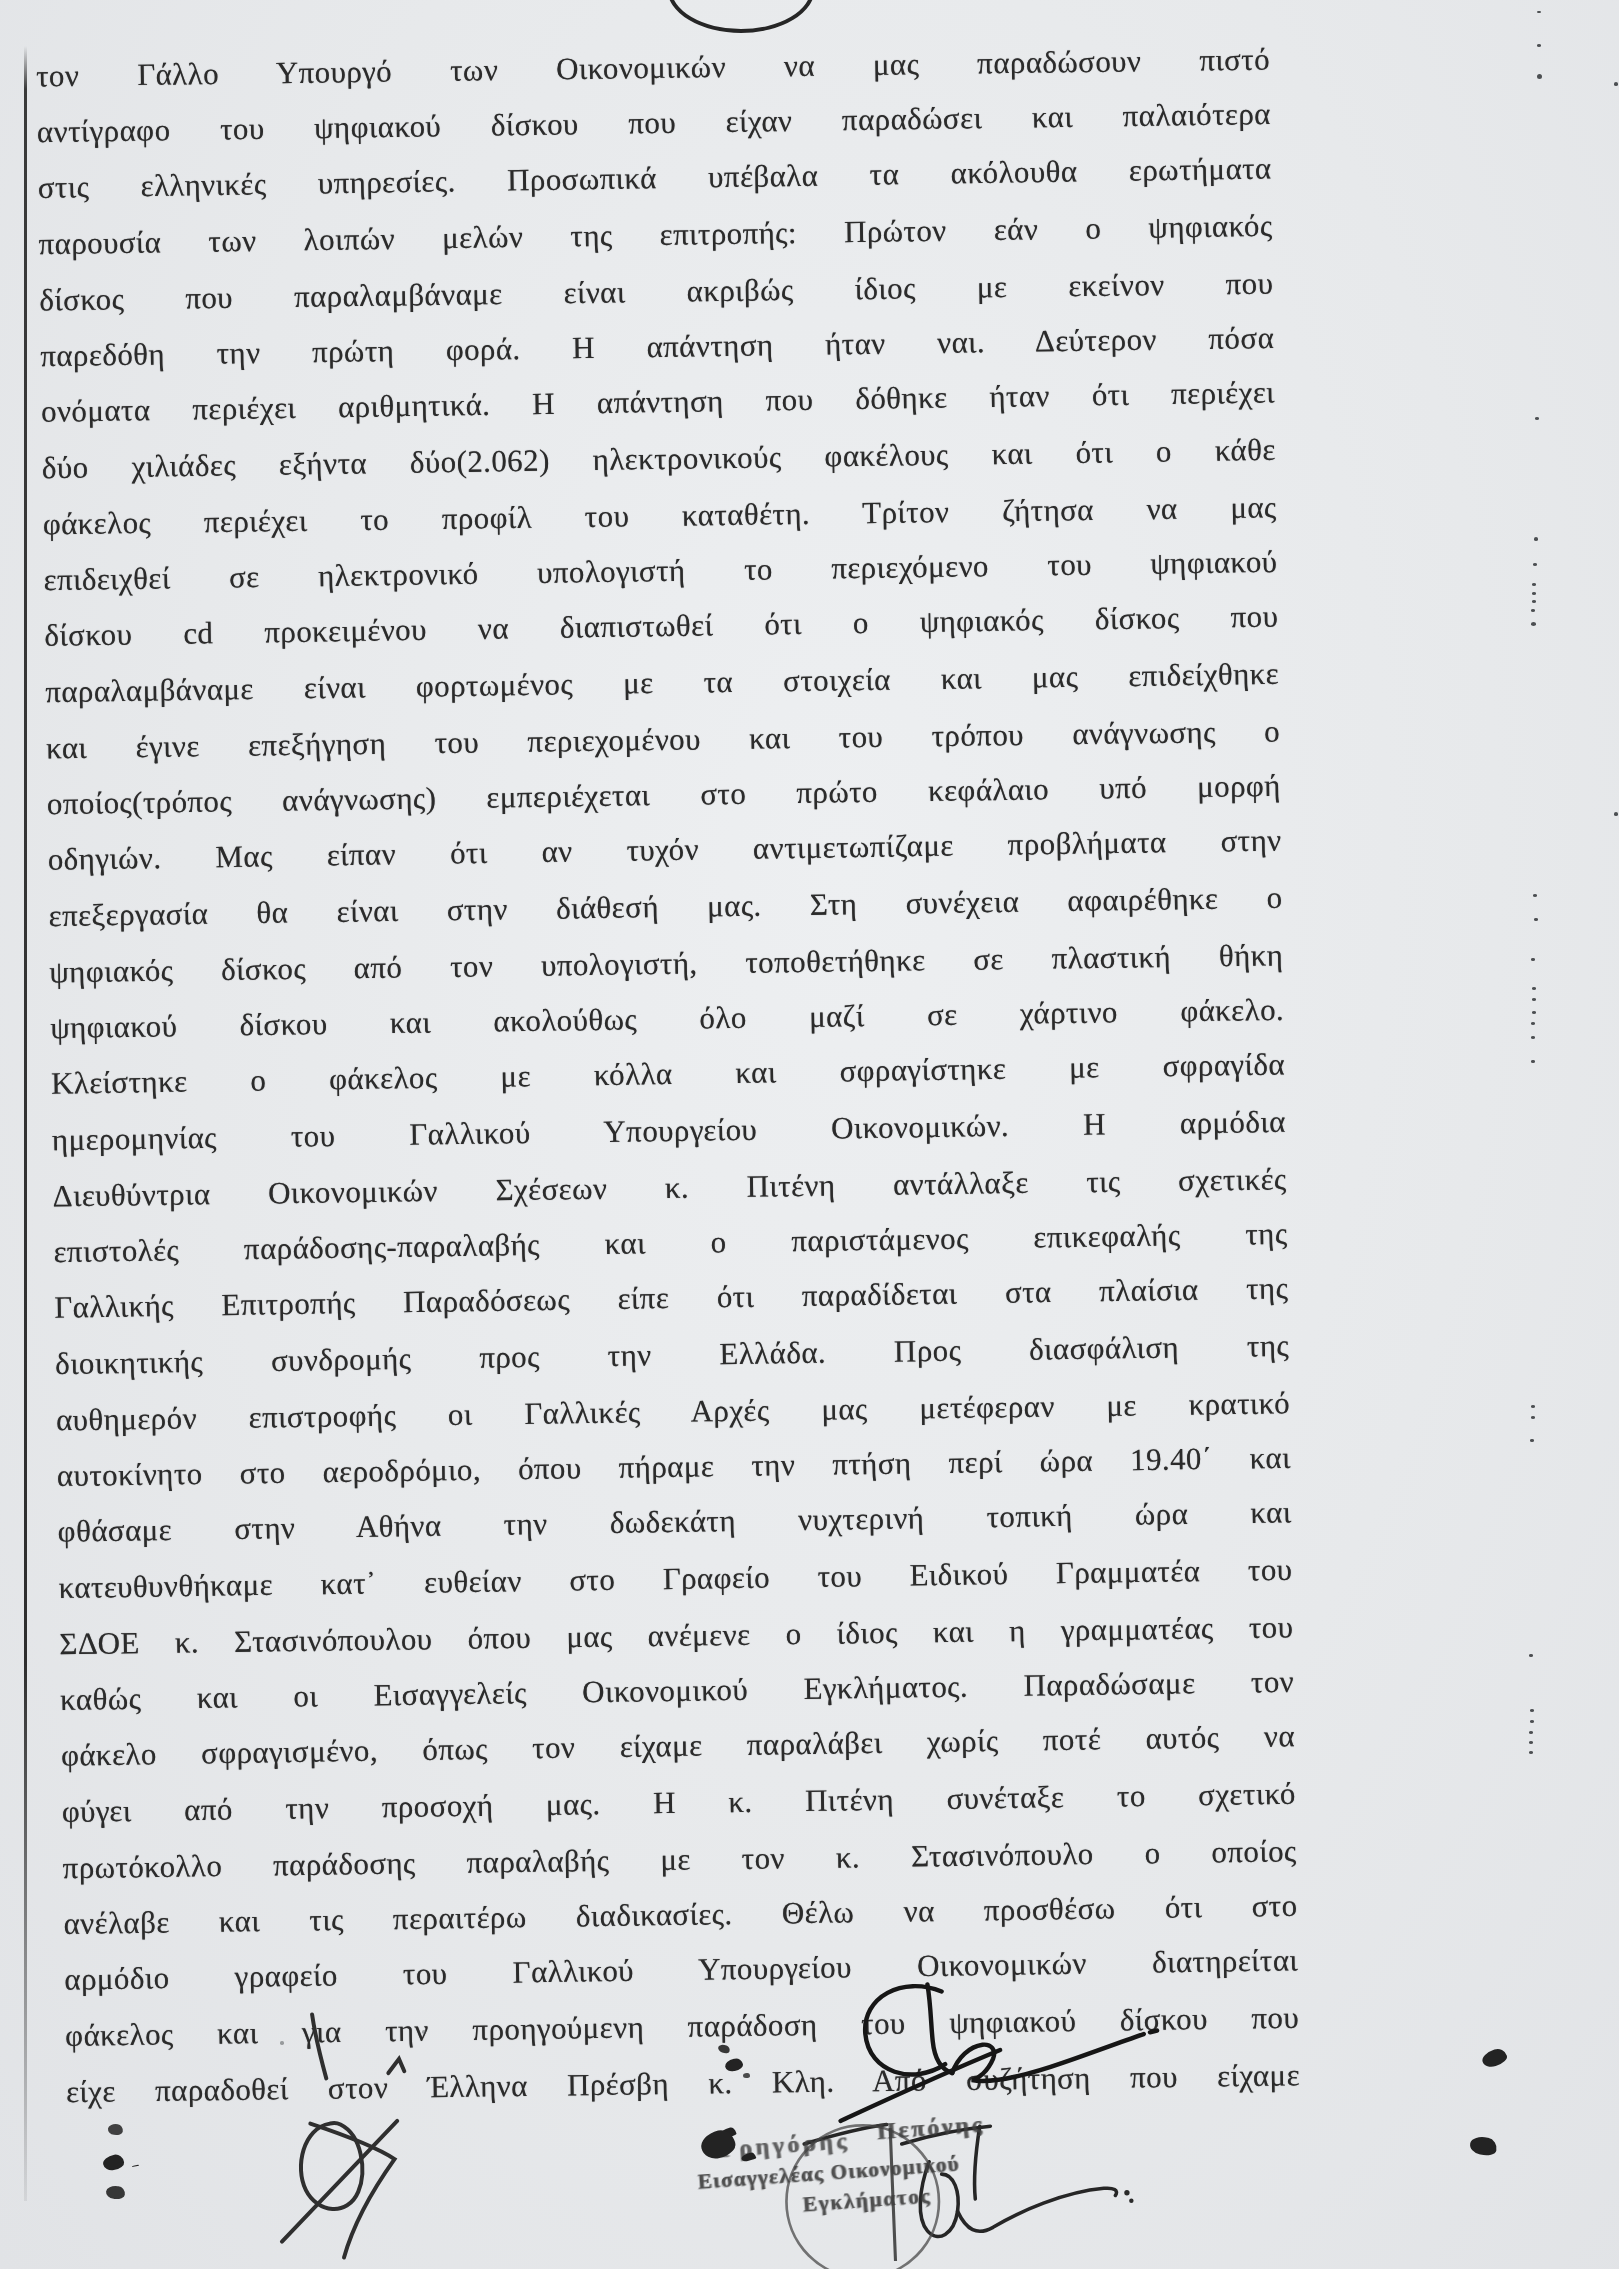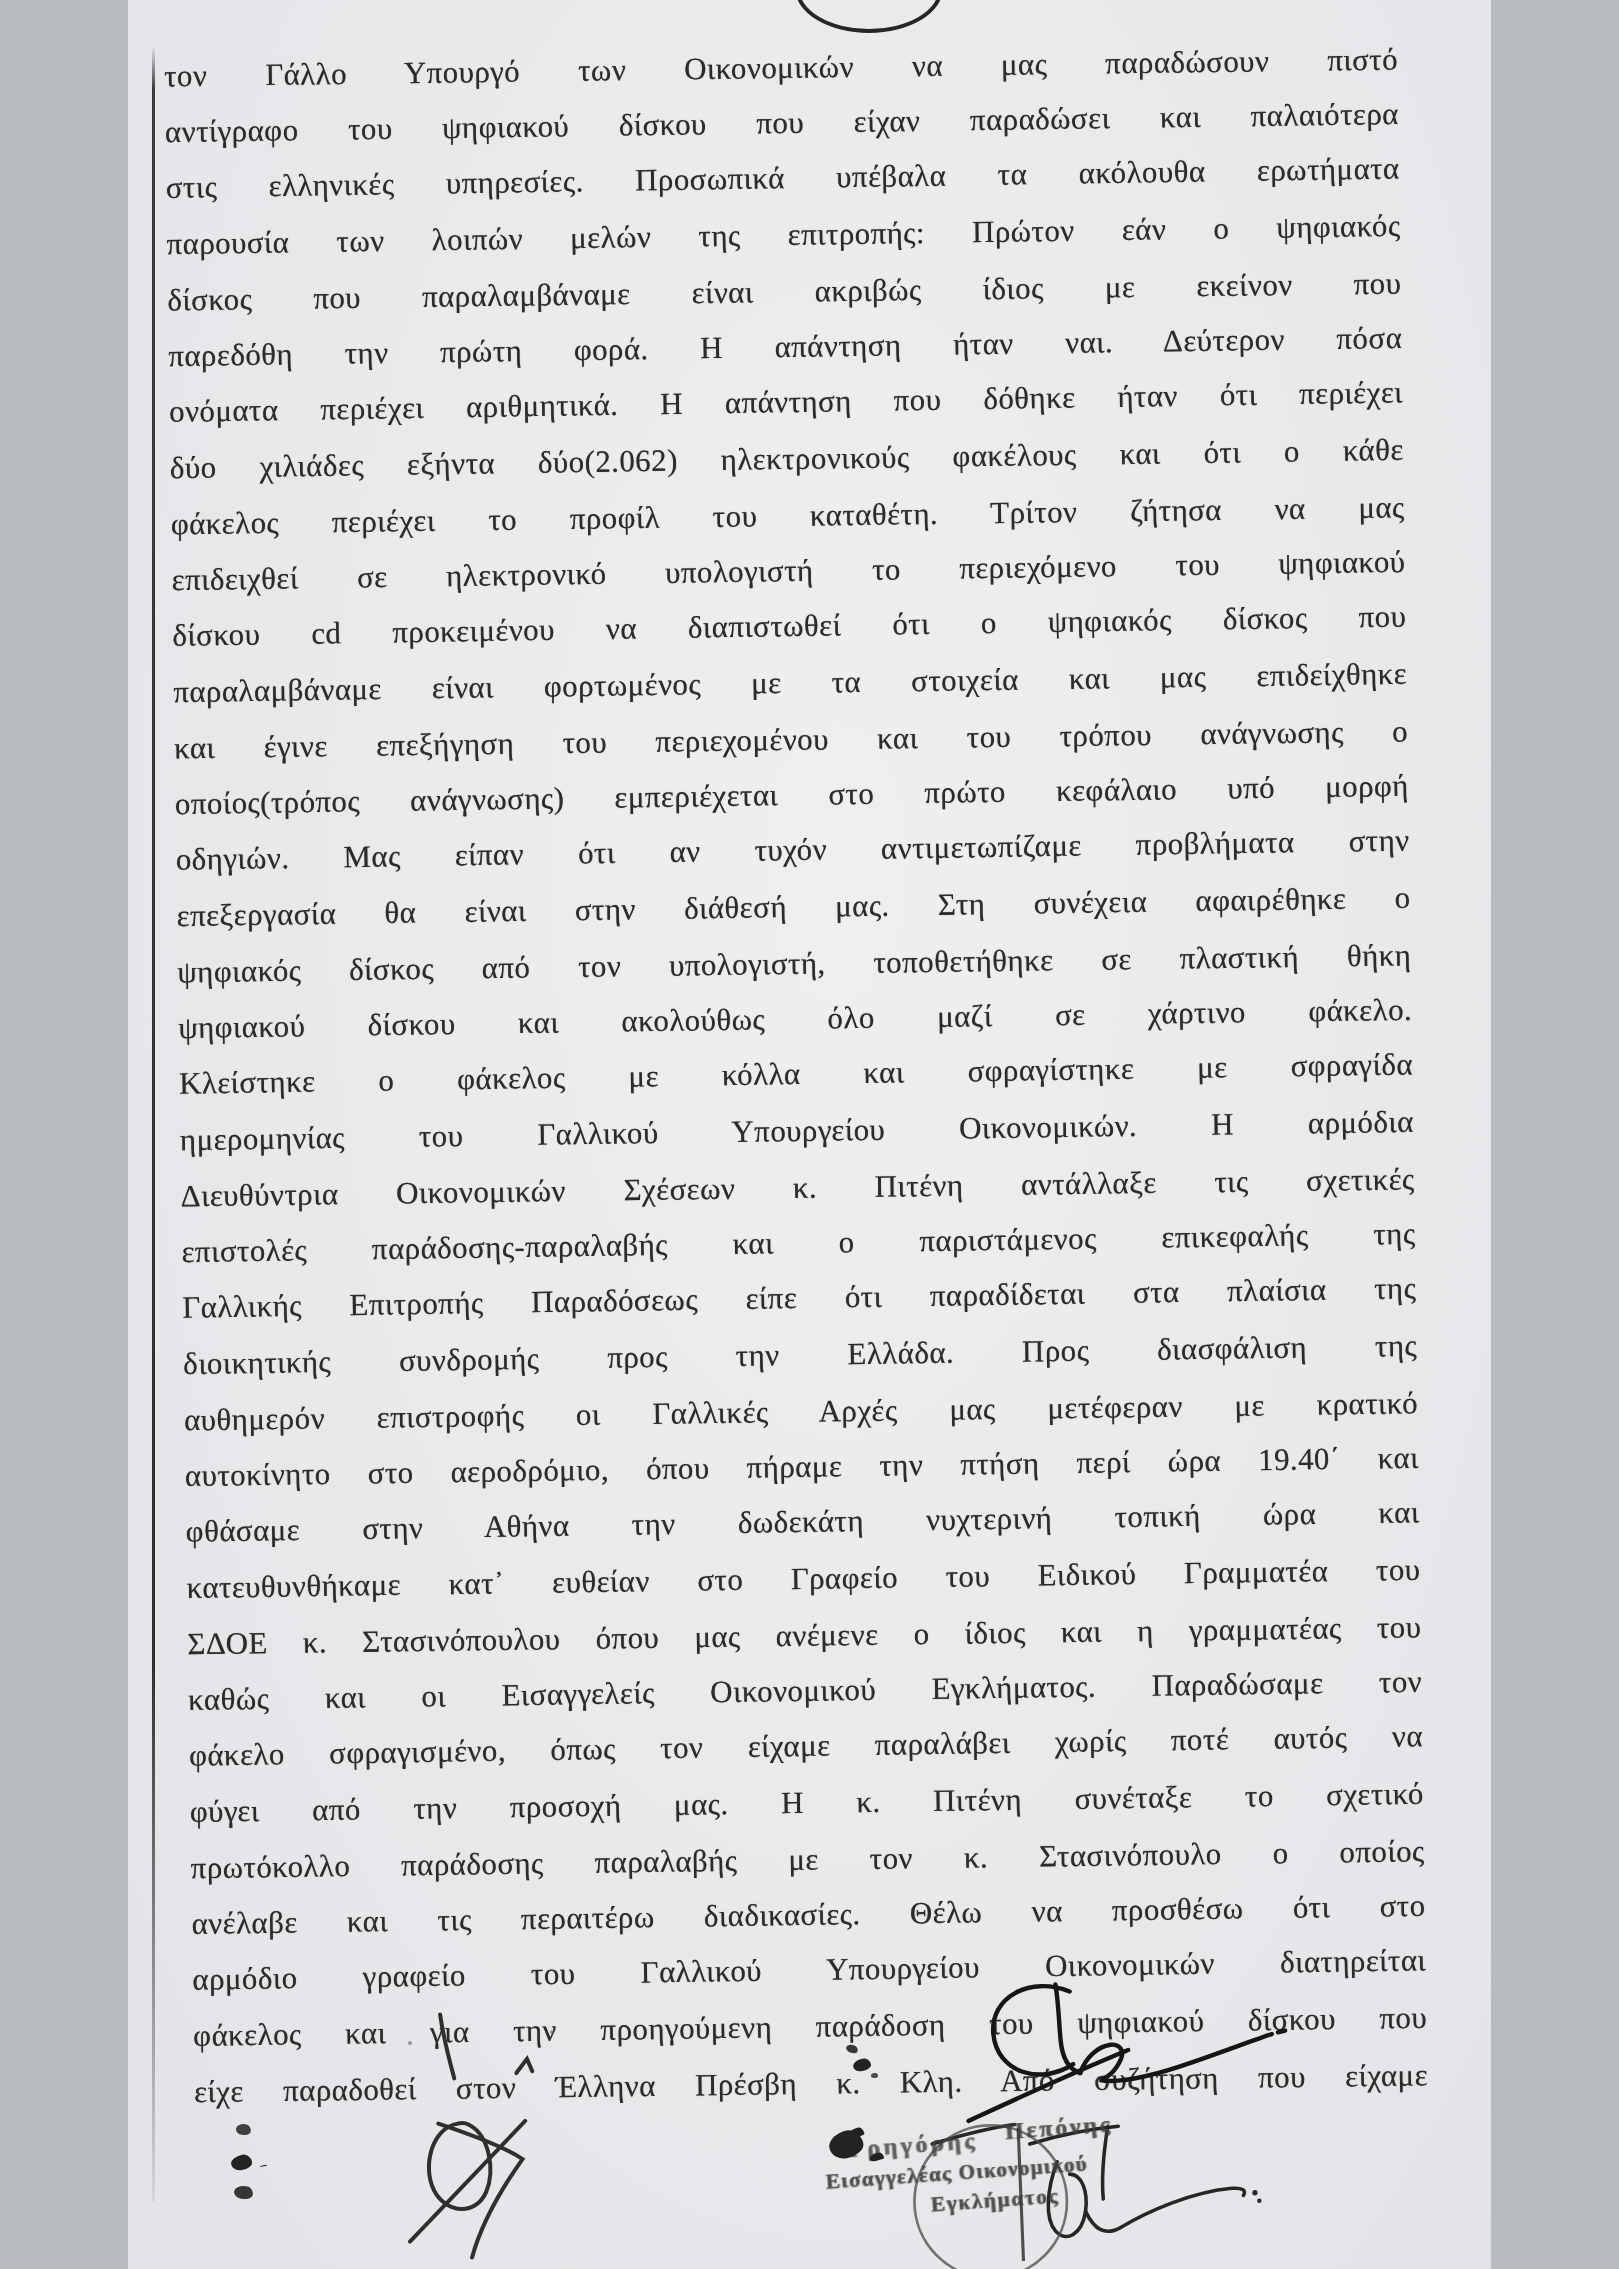--- a/index.html
+++ b/index.html
@@ -1,18 +1,18 @@
 <!DOCTYPE html>
 <html style="--paper: #e7e9eb; --ink: #2b2b2b; --stamp_ink: #3f3f3f;font-size:14px"><head>
 <meta charset="utf-8">
 <style>
   html,body{margin:0;padding:0;background:#b8bcc0;}
   .page{
     position:relative;
-    width:1363px;height:2270px;
+    width:1619px;height:2270px;
     margin:0 auto;
     background:radial-gradient(ellipse at 52% 38%, #edeff1 0%, #e7e9eb 55%, #e1e3e6 100%);
     overflow:hidden;
     font-family:"Liberation Serif","DejaVu Serif",serif;
   }
   
   .edge-line{
     position:absolute;left:24px;top:46px;width:2.7px;height:2155px;
     background:linear-gradient(to bottom, rgba(45,45,45,0) 0%, #3a3a3a 2%, #2e2e2e 75%, rgba(45,45,45,.08) 100%);
   }

